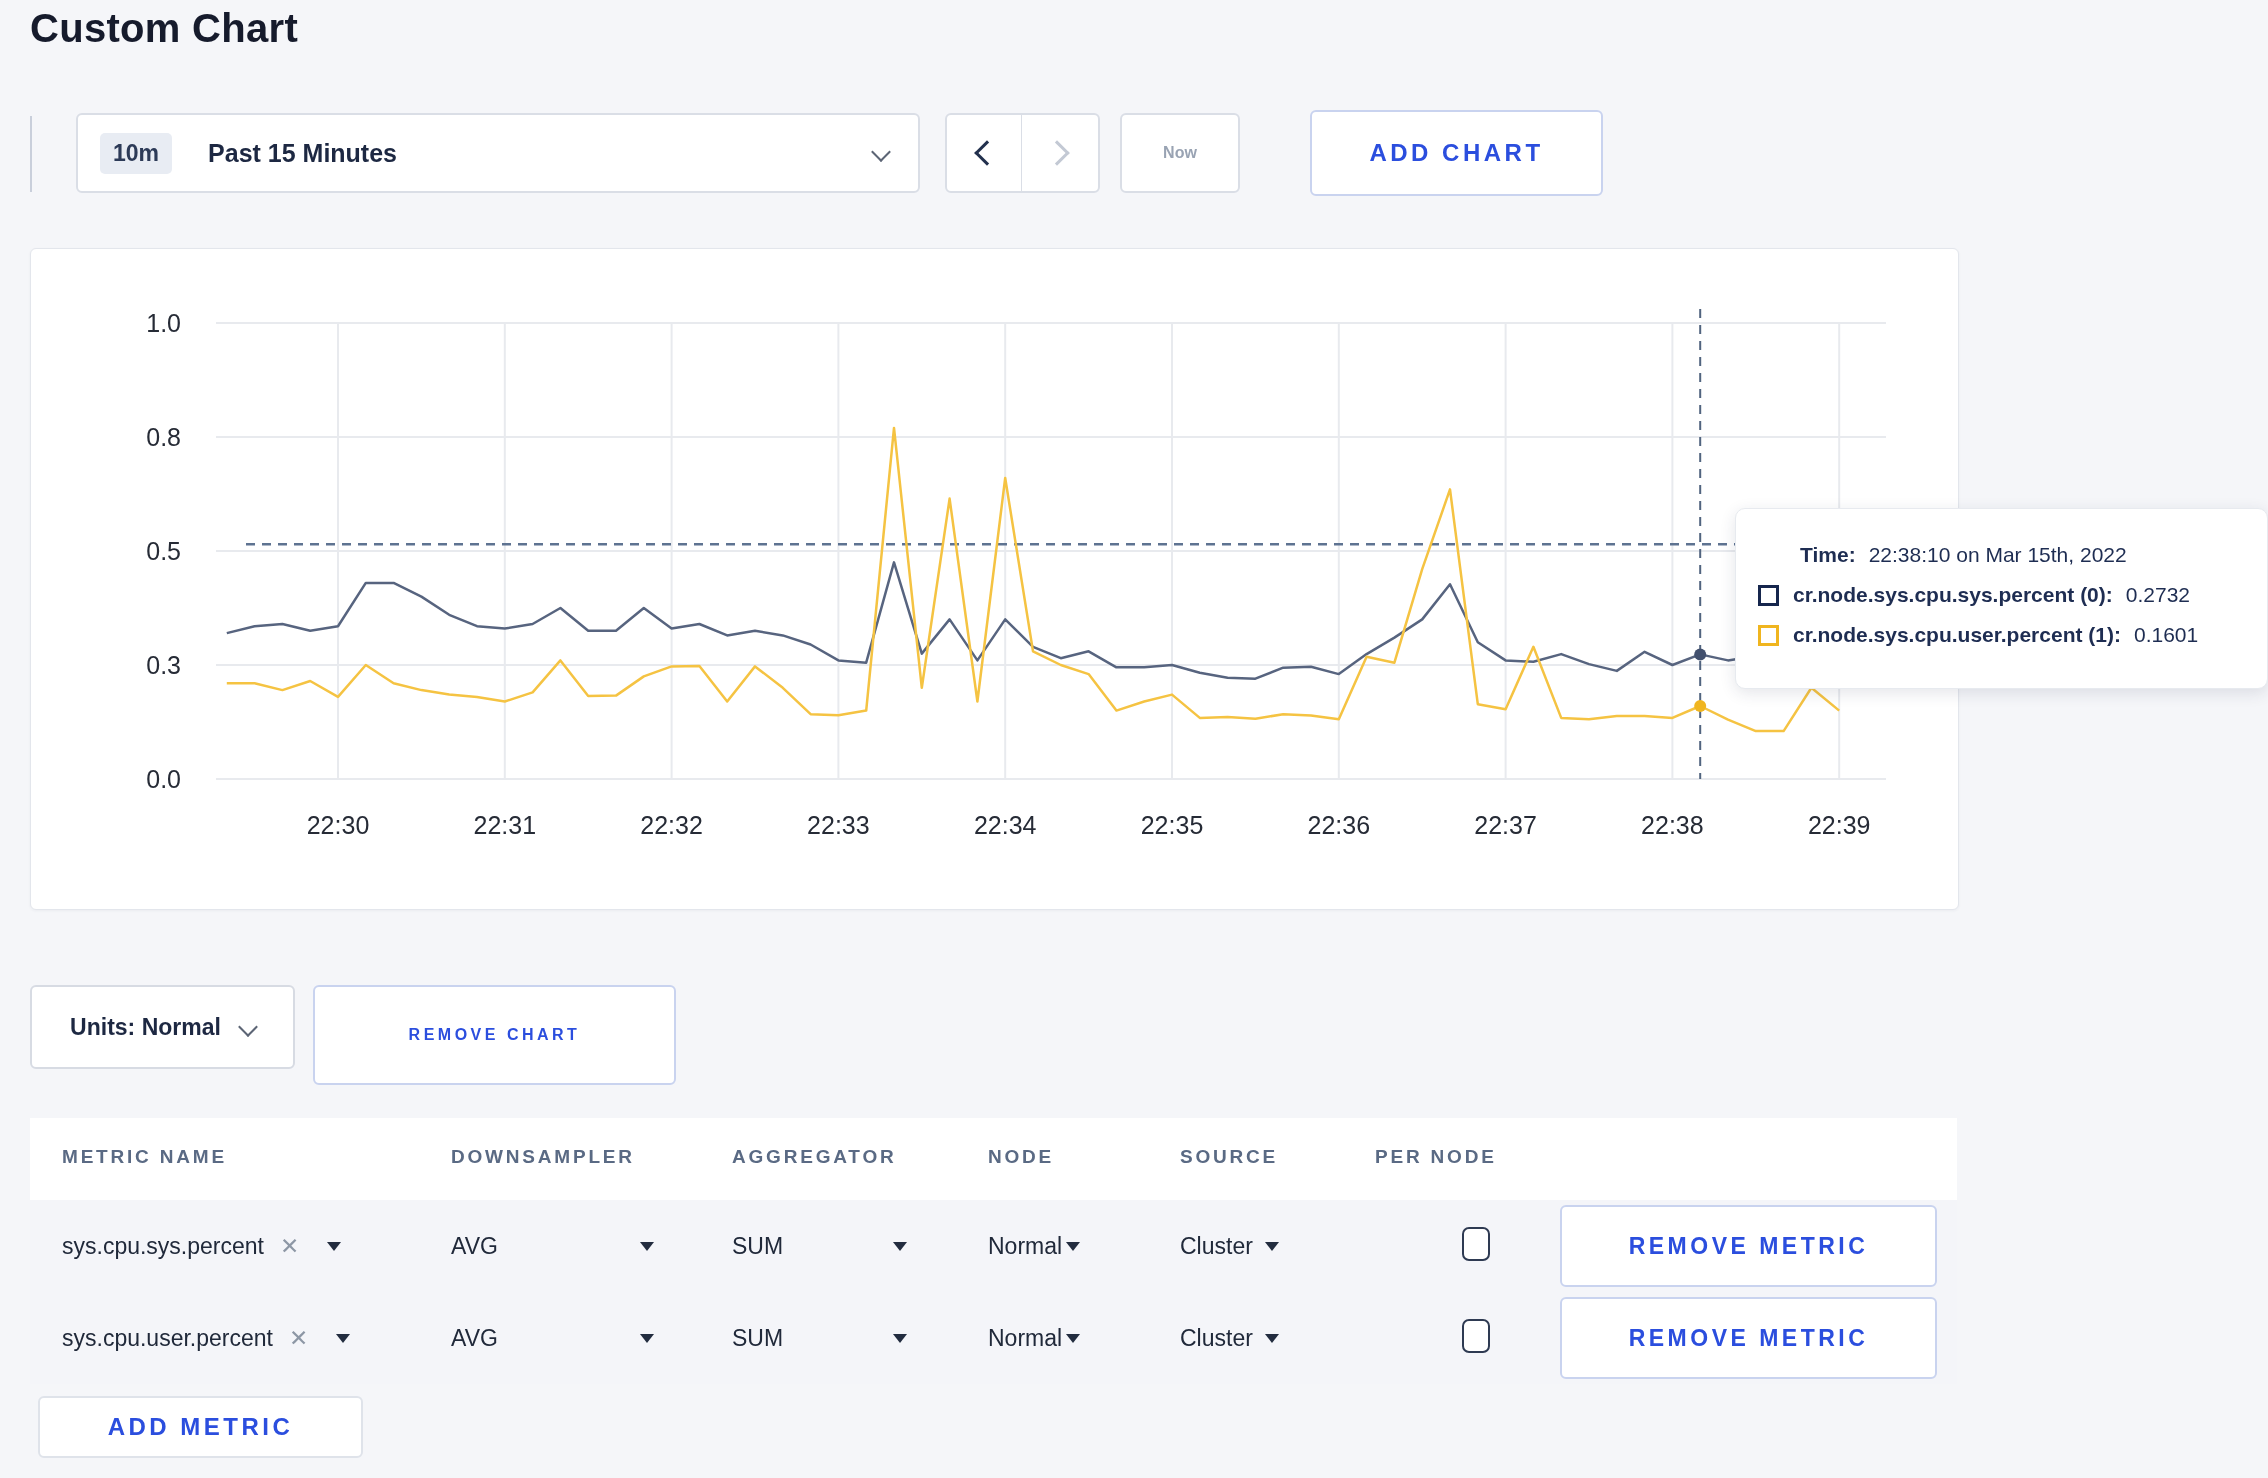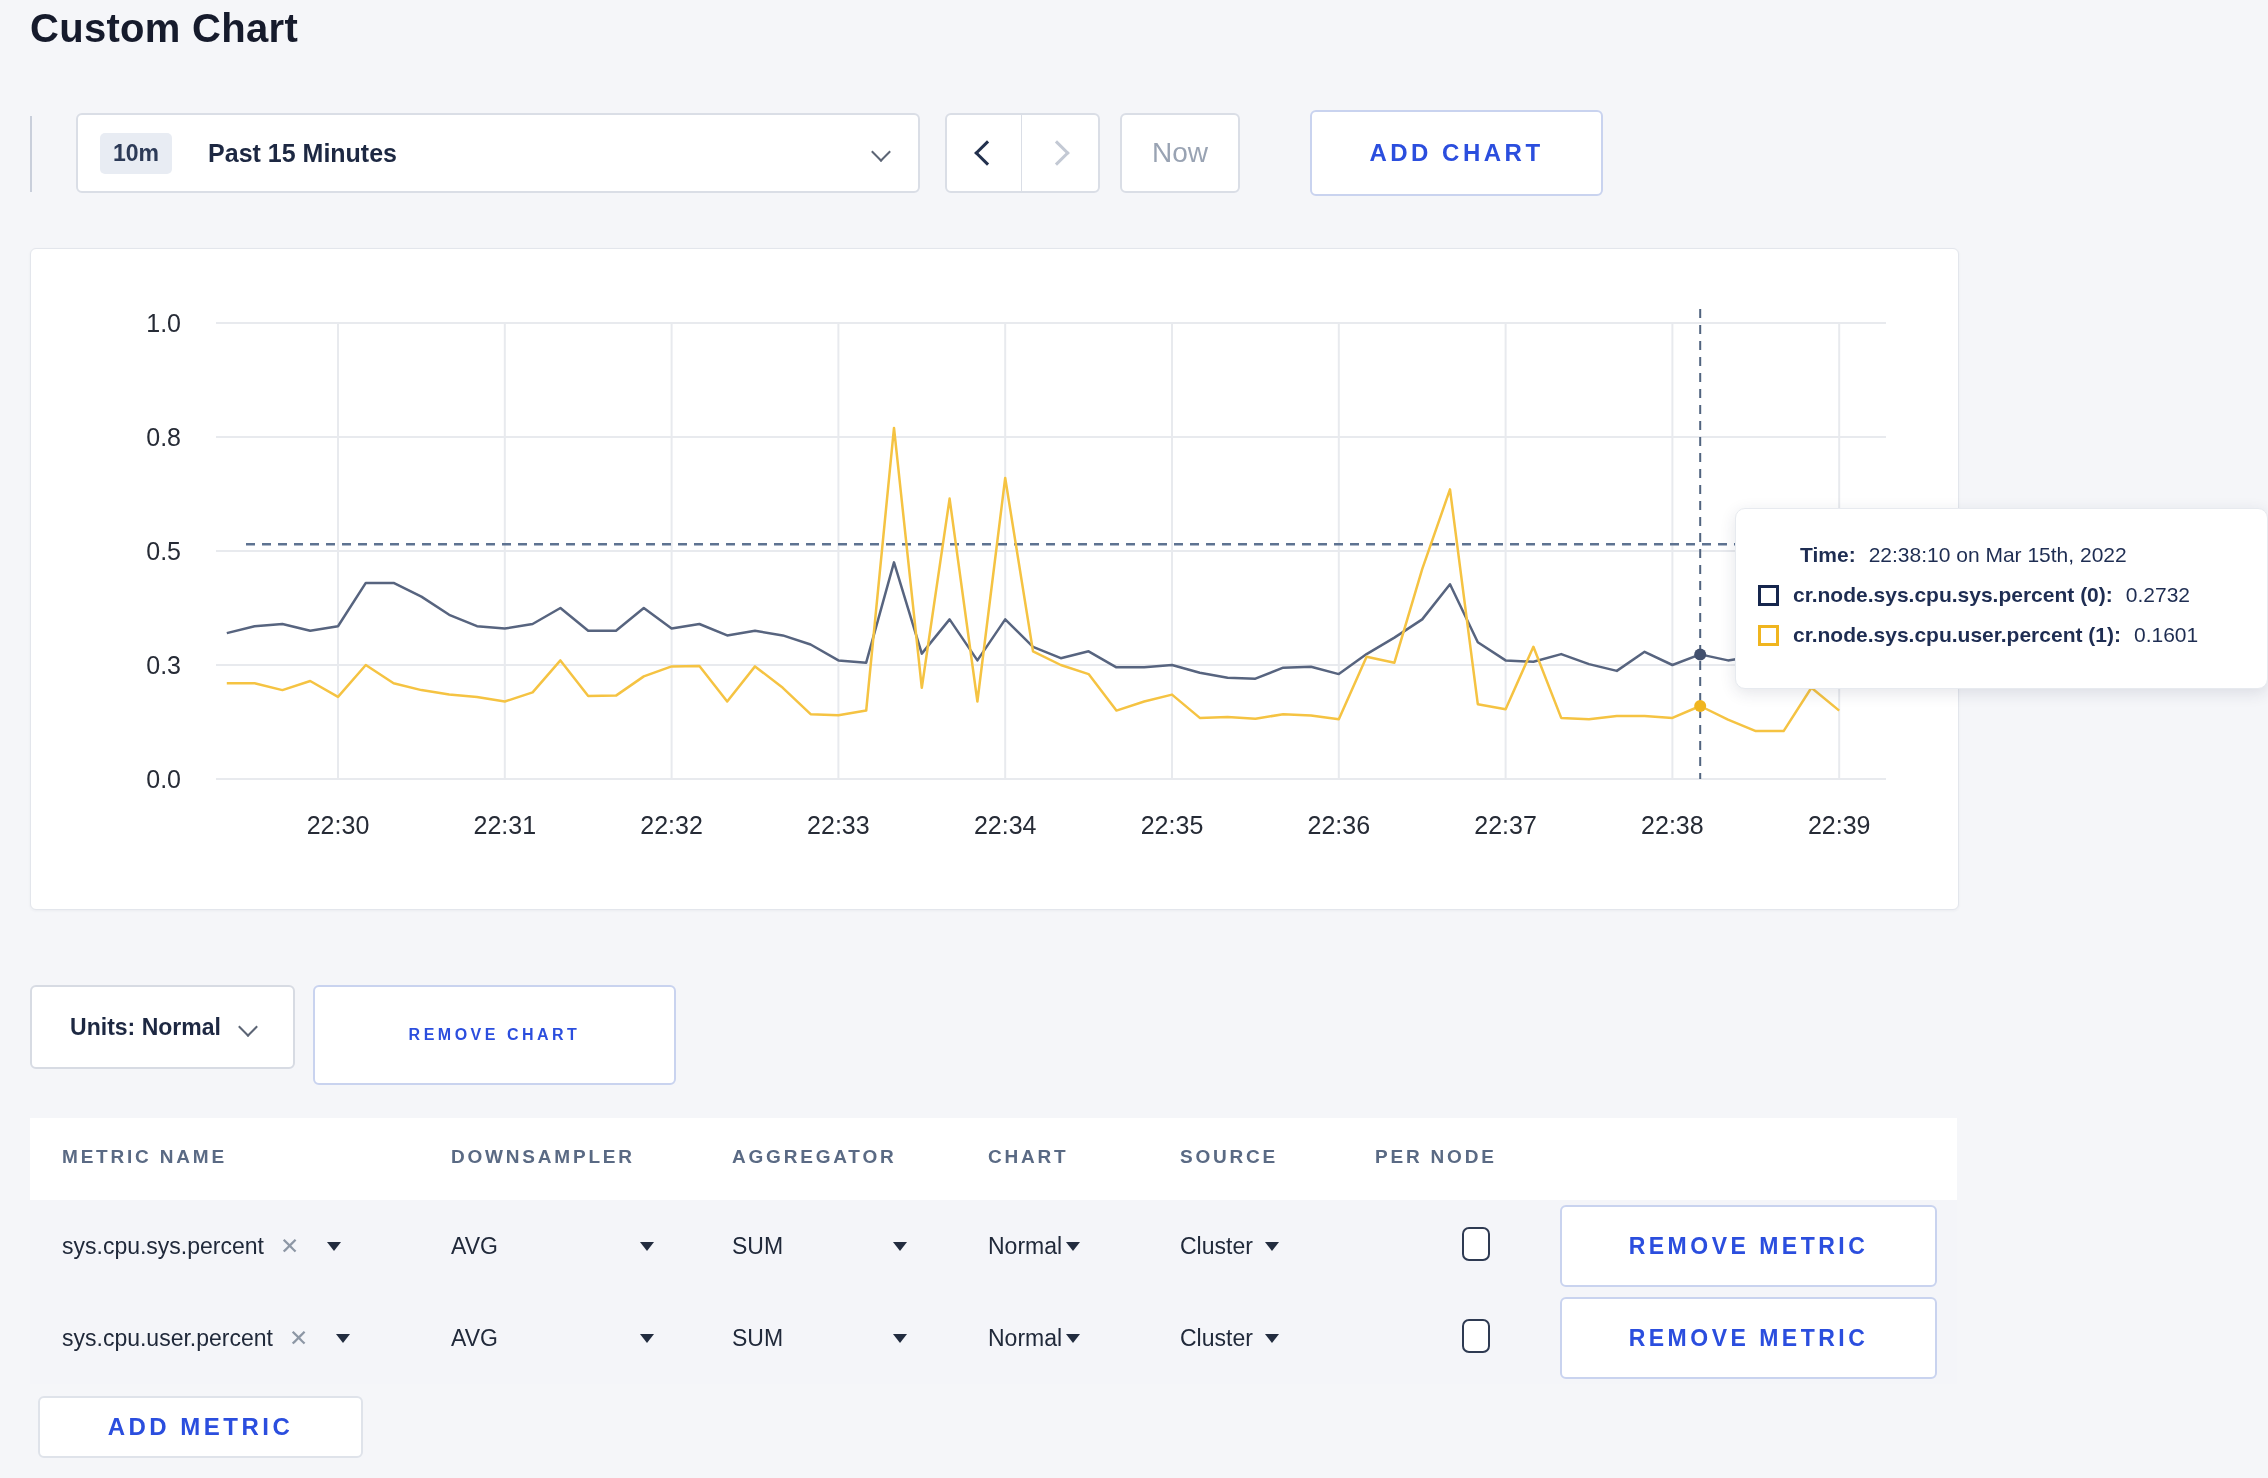--- a/index.html
+++ b/index.html
@@ -26,21 +26,21 @@
   .tw-chev{position:absolute;right:30px;top:30px;}
   .navgrp-prev{left:945px;top:113px;width:78px;height:80px;background:#fff;border:2px solid #dadee6;
     border-radius:6px 0 0 6px;box-sizing:border-box;display:flex;align-items:center;justify-content:center;cursor:pointer;}
   .navgrp-next{left:1021px;top:113px;width:79px;height:80px;background:#fff;border:2px solid #dadee6;border-left:1px solid #dadee6;
     border-radius:0 6px 6px 0;box-sizing:border-box;display:flex;align-items:center;justify-content:center;cursor:pointer;}
   .arr{display:inline-block;width:15px;height:15px;border:solid;border-width:0 3.5px 3.5px 0;}
   .arr-left{border-color:#22304d;transform:rotate(135deg);margin-left:6px;}
   .arr-right{border-color:#c3c9d4;transform:rotate(-45deg);margin-right:6px;}
   .now-btn{left:1120px;top:113px;width:120px;height:80px;background:#fff;border:2px solid #dadee6;border-radius:6px;
     box-sizing:border-box;display:flex;align-items:center;justify-content:center;
-    font-size:28px;color:#99a3b3;cursor:pointer;}
+    font-size:16px;color:#99a3b3;cursor:pointer;font-weight:bold;}
   .blue-btn{
     background:#fff;border:2px solid #c9d3ef;border-radius:6px;box-sizing:border-box;
     display:flex;align-items:center;justify-content:center;cursor:pointer;
     color:#2b4ede;font-weight:700;letter-spacing:3.5px;font-size:24px;
   }
   .add-chart-btn{left:1310px;top:110px;width:293px;height:86px;}
   
   .chart-card{left:30px;top:248px;width:1927px;height:660px;background:#fff;
     border:1px solid #e3e6ec;border-radius:6px;box-shadow:0 1px 3px rgba(40,50,70,.05);}
   .chart-card svg{position:absolute;left:0;top:0;}
@@ -159,21 +159,21 @@
 <div class="abs units-btn">
   <span>Units: Normal</span>
   <span class="chev"></span>
 </div>
 <div class="abs blue-btn remove-chart-btn">REMOVE CHART</div>
 
 <div class="abs t-header">
   <span class="t-h-label" style="left:32px">METRIC NAME</span>
   <span class="t-h-label" style="left:421px">DOWNSAMPLER</span>
   <span class="t-h-label" style="left:702px">AGGREGATOR</span>
-  <span class="t-h-label" style="left:958px">CHART</span>
+  <span class="t-h-label" style="left:958px">NODE</span>
   <span class="t-h-label" style="left:1150px">SOURCE</span>
   <span class="t-h-label" style="left:1345px">PER NODE</span>
 </div>
 
 <div class="abs t-row r0">
   <div class="cell c-metric">
     <span>sys.cpu.sys.percent</span>
     <span class="x-icon">✕</span>
     <span class="caret"></span>
   </div>

